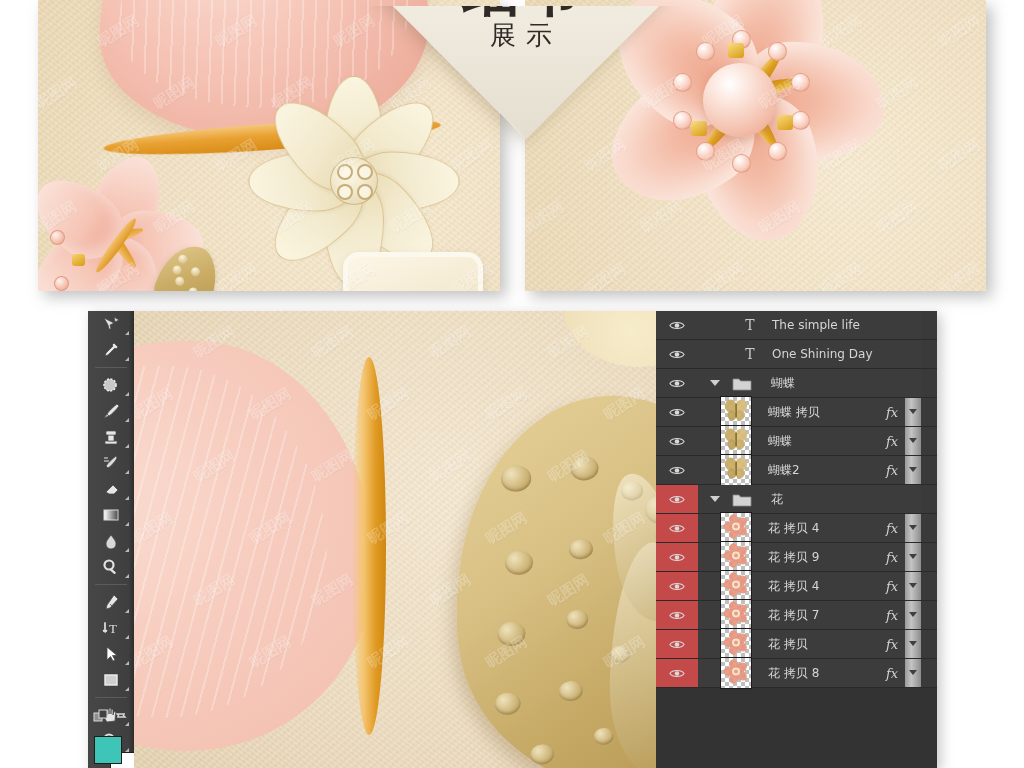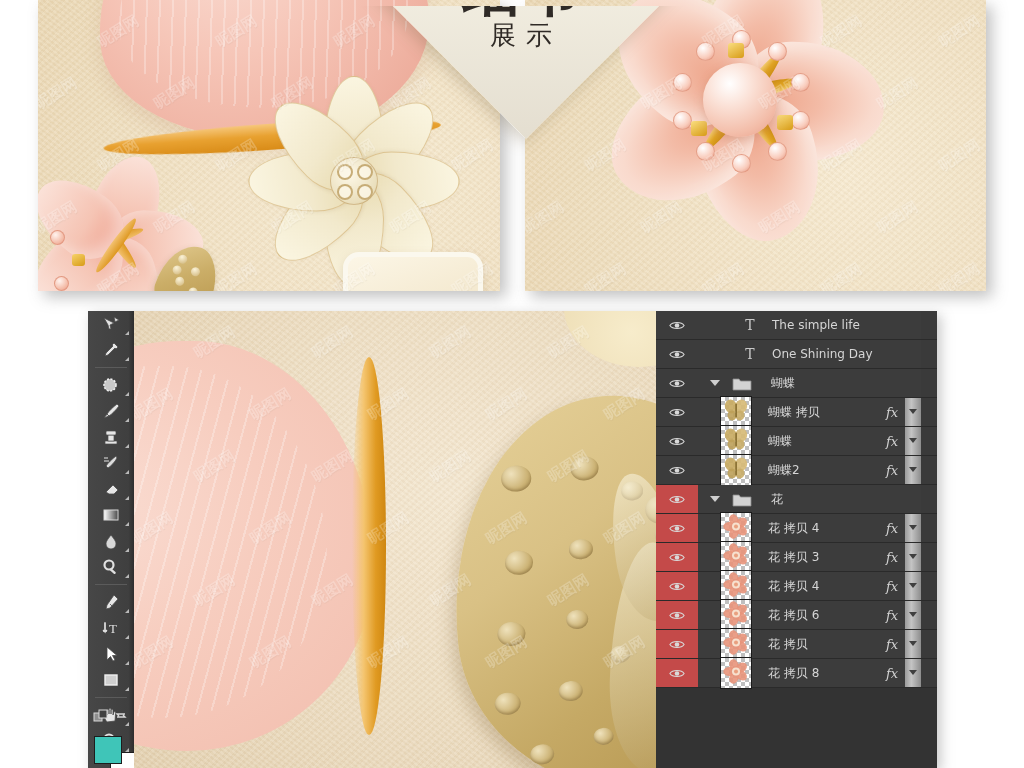--- a/index.html
+++ b/index.html
@@ -769,21 +769,21 @@
             <div class="art"><svg width="26" height="26" viewBox="0 0 26 26">
                 <ellipse cx="13" cy="6.5" rx="4.6" ry="6.2" fill="#e8937a" opacity=".9" transform="rotate(-90 13 13)"></ellipse>
                 <ellipse cx="13" cy="6.5" rx="4.6" ry="6.2" fill="#e8937a" opacity=".9" transform="rotate(-18 13 13)"></ellipse>
                 <ellipse cx="13" cy="6.5" rx="4.6" ry="6.2" fill="#e8937a" opacity=".9" transform="rotate(54 13 13)"></ellipse>
                 <ellipse cx="13" cy="6.5" rx="4.6" ry="6.2" fill="#e8937a" opacity=".9" transform="rotate(126 13 13)"></ellipse>
                 <ellipse cx="13" cy="6.5" rx="4.6" ry="6.2" fill="#e8937a" opacity=".9" transform="rotate(198 13 13)"></ellipse>
                 <circle cx="13" cy="13" r="4" fill="#f7e1cf"></circle>
                 <circle cx="13" cy="13" r="2" fill="#e9a07f"></circle>
               </svg></div>
           </div>
-          <div class="lname">花 拷贝 3</div>
+          <div class="lname">花 拷贝 9</div>
           <div class="fx">fx</div>
           <div class="scroll">
             <div style="width:100%;height:100%;display:flex;align-items:center;justify-content:center;">
               <svg width="8" height="6" viewBox="0 0 8 6">
                 <path d="M0 0 L8 0 L4 5 Z" fill="#3f3f3f"></path>
               </svg>
             </div>
           </div>
           <div style="width: 16px; flex: 0 0 auto; height: 100%; background: rgb(58, 58, 58);"></div>
         </div>
@@ -827,21 +827,21 @@
             <div class="art"><svg width="26" height="26" viewBox="0 0 26 26">
                 <ellipse cx="13" cy="6.5" rx="4.6" ry="6.2" fill="#e8937a" opacity=".9" transform="rotate(-90 13 13)"></ellipse>
                 <ellipse cx="13" cy="6.5" rx="4.6" ry="6.2" fill="#e8937a" opacity=".9" transform="rotate(-18 13 13)"></ellipse>
                 <ellipse cx="13" cy="6.5" rx="4.6" ry="6.2" fill="#e8937a" opacity=".9" transform="rotate(54 13 13)"></ellipse>
                 <ellipse cx="13" cy="6.5" rx="4.6" ry="6.2" fill="#e8937a" opacity=".9" transform="rotate(126 13 13)"></ellipse>
                 <ellipse cx="13" cy="6.5" rx="4.6" ry="6.2" fill="#e8937a" opacity=".9" transform="rotate(198 13 13)"></ellipse>
                 <circle cx="13" cy="13" r="4" fill="#f7e1cf"></circle>
                 <circle cx="13" cy="13" r="2" fill="#e9a07f"></circle>
               </svg></div>
           </div>
-          <div class="lname">花 拷贝 6</div>
+          <div class="lname">花 拷贝 7</div>
           <div class="fx">fx</div>
           <div class="scroll">
             <div style="width:100%;height:100%;display:flex;align-items:center;justify-content:center;">
               <svg width="8" height="6" viewBox="0 0 8 6">
                 <path d="M0 0 L8 0 L4 5 Z" fill="#3f3f3f"></path>
               </svg>
             </div>
           </div>
           <div style="width: 16px; flex: 0 0 auto; height: 100%; background: rgb(58, 58, 58);"></div>
         </div>

